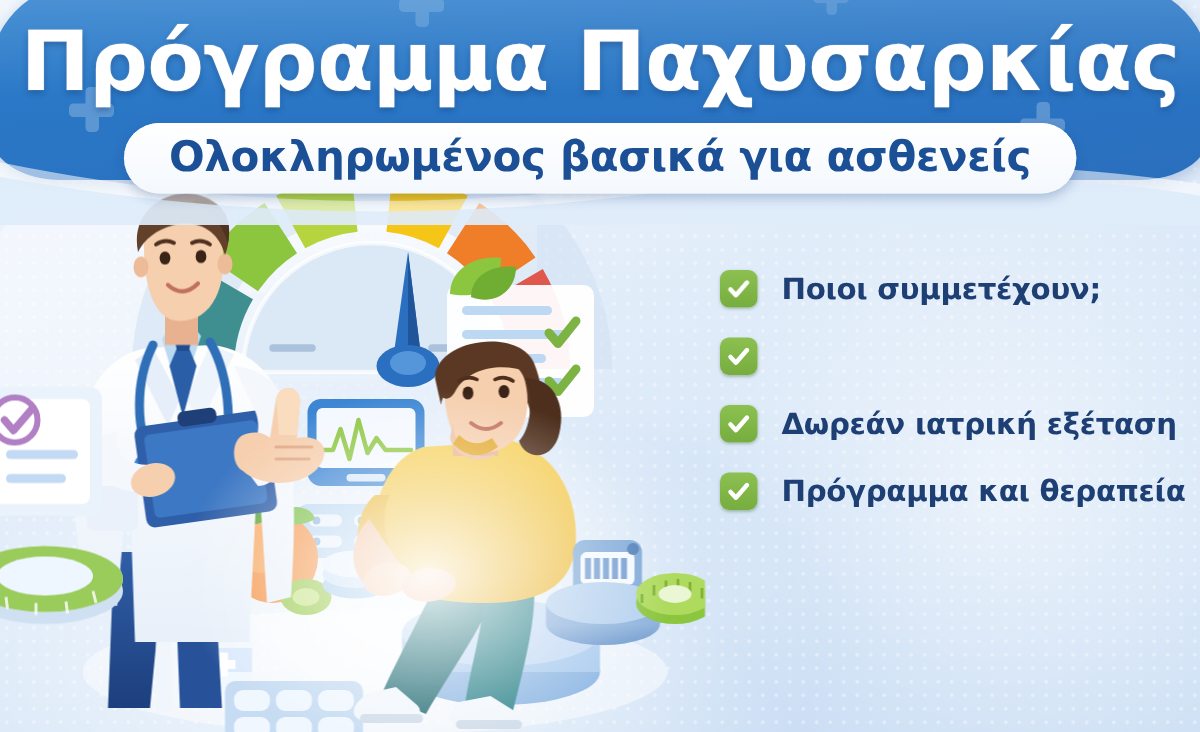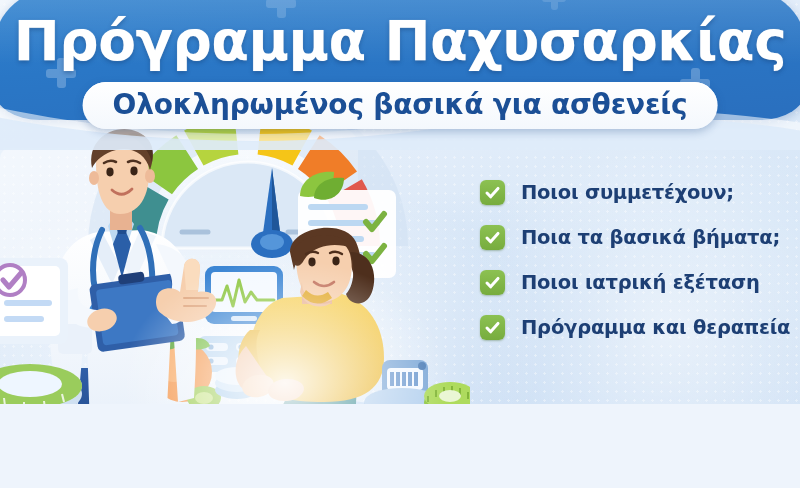--- a/index.html
+++ b/index.html
@@ -3,21 +3,21 @@
 <meta charset="utf-8">
 <title>Πρόγραμμα Παχυσαρκίας</title>
 <style>
   html,body{margin:0;padding:0;}
   body{
     width:800px;height:488px;overflow:hidden;
     font-family:"DejaVu Sans","Liberation Sans",sans-serif;
     background:#eef4fc;
   }
   .banner{
-    position:relative;width:800px;height:404px;overflow:hidden;
+    position:relative;width:800px;height:488px;overflow:hidden;
     background:
       radial-gradient(ellipse 500px 260px at 62% 92%, #c9ddf4 0%, rgba(201,221,244,0) 70%),
       linear-gradient(160deg,#f2f7fd 0%,#e4eefa 38%,#d6e6f7 72%,#cfe1f5 100%);
   }
 
   
   .dots{
     position:absolute;inset:0;
     background-image:radial-gradient(circle, rgba(255,255,255,.55) 1px, transparent 1.4px);
     background-size:9px 9px;
@@ -473,30 +473,29 @@
       </span>
       <span class="check-label">Ποιοι συμμετέχουν;</span>
     </div>
 
     <div class="check-row">
       <span class="checkbox">
         <svg width="17" height="17" viewBox="0 0 17 17">
             <path d="M3 9 l3.6 3.8 L14 4.4" fill="none" stroke="#ffffff" stroke-width="3" stroke-linecap="round" stroke-linejoin="round"></path>
           </svg>
       </span>
-      <span class="check-label">Ποια τα βασικά βήματα;</span>
     </div>
 
     <div class="check-row">
       <span class="checkbox">
         <svg width="17" height="17" viewBox="0 0 17 17">
             <path d="M3 9 l3.6 3.8 L14 4.4" fill="none" stroke="#ffffff" stroke-width="3" stroke-linecap="round" stroke-linejoin="round"></path>
           </svg>
       </span>
-      <span class="check-label">Ποιοι ιατρική εξέταση</span>
+      <span class="check-label">Δωρεάν ιατρική εξέταση</span>
     </div>
 
     <div class="check-row">
       <span class="checkbox">
         <svg width="17" height="17" viewBox="0 0 17 17">
             <path d="M3 9 l3.6 3.8 L14 4.4" fill="none" stroke="#ffffff" stroke-width="3" stroke-linecap="round" stroke-linejoin="round"></path>
           </svg>
       </span>
       <span class="check-label">Πρόγραμμα και θεραπεία</span>
     </div>

